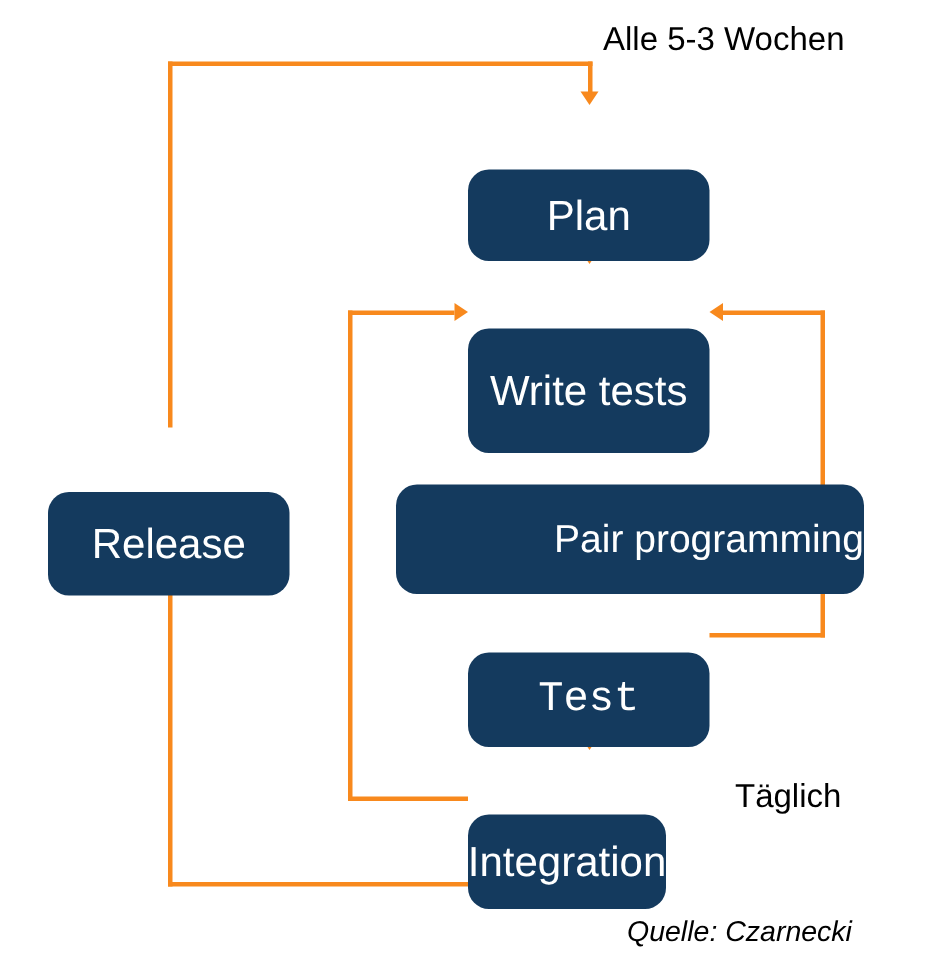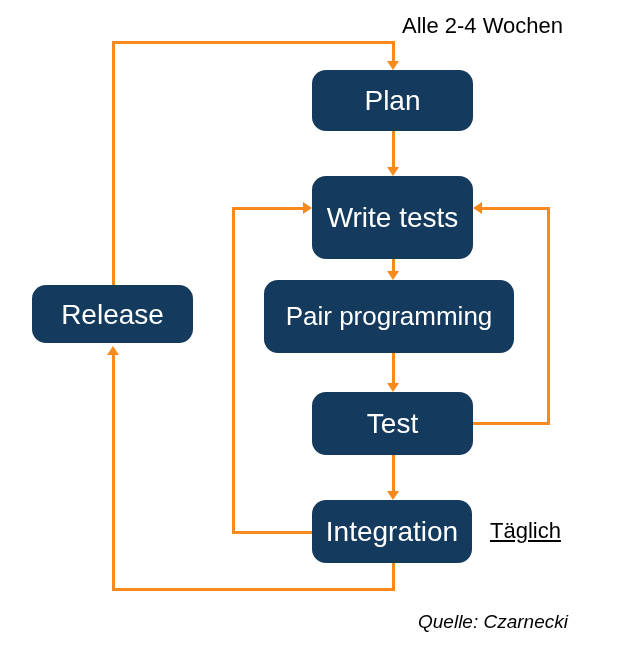--- a/index.html
+++ b/index.html
@@ -24,20 +24,21 @@
     background: var(--node-fill);
     color: var(--node-text);
     border-radius: 14px;
     display: flex;
     flex-direction: column;
     align-items: center;
     justify-content: center;
     font-size: 28px;
     text-align: center;
     line-height: 1.25;
+    margin-top: 43px;
   }
   .node.small-text { font-size: 26px; }
   .edge {
     position: absolute;
     background: var(--arrow);
   }
   .arrowhead {
     position: absolute;
     width: 0;
     height: 0;
@@ -66,28 +67,28 @@
     position: absolute;
     color: var(--annotation-text);
     font-size: 22px;
     white-space: nowrap;
   }
   .annotation.source { font-size: 19px; }
 
   
   #node-plan        { left: 312px; top:  70px; width: 161px; height: 61px; }
   #node-write-tests { left: 312px; top: 176px; width: 161px; height: 83px; }
-  #node-pair        { left: 264px; top: 280px; width: 250px; height: 73px; }
-  #node-test        { left: 312px; top: 392px; width: 161px; height: 63px; }
-  #node-integration { left: 312px; top: 500px; width: 160px; height: 63px; }
-  #node-release     { left:  32px; top: 285px; width: 161px; height: 58px; }
+  #node-pair        { left: 264px; top: 280px; width: 312px; height: 73px; align-items: flex-end; }
+  #node-test        { left: 312px; top: 392px; width: 161px; height: 63px; font-family: Liberation Mono, monospace; }
+  #node-integration { left: 312px; top: 500px; width: 132px; height: 63px; }
+  #node-release     { left:  32px; top: 285px; width: 161px; height: 69px; }
 
   
   #label-cycle  { left: 402px; top: 13px; }
-  #label-daily  { left: 490px; top: 518px; text-decoration: underline; }
+  #label-daily  { left: 490px; top: 518px; }
   #label-source { left: 418px; top: 611px; font-style: italic; }
 </style>
 </head>
 <body>
 
 <div class="canvas">
 
   <div class="edge" style="left:112px; top:41px; width:3px; height:244px;"></div>
   <div class="edge" style="left:112px; top:41px; width:283px; height:3px;"></div>
   <div class="edge" style="left:392px; top:41px; width:3px; height:21px;"></div>
@@ -137,17 +138,17 @@
   </div>
 
   <div class="node" id="node-integration">
     <span>Integration</span>
   </div>
 
   <div class="node" id="node-release">
     <span>Release</span>
   </div>
 
-  <div class="annotation" id="label-cycle">Alle 2-4 Wochen</div>
+  <div class="annotation" id="label-cycle">Alle 5-3 Wochen</div>
   <div class="annotation" id="label-daily">Täglich</div>
   <div class="annotation source" id="label-source">Quelle: Czarnecki</div>
 
 </div>
 
 </body></html>

